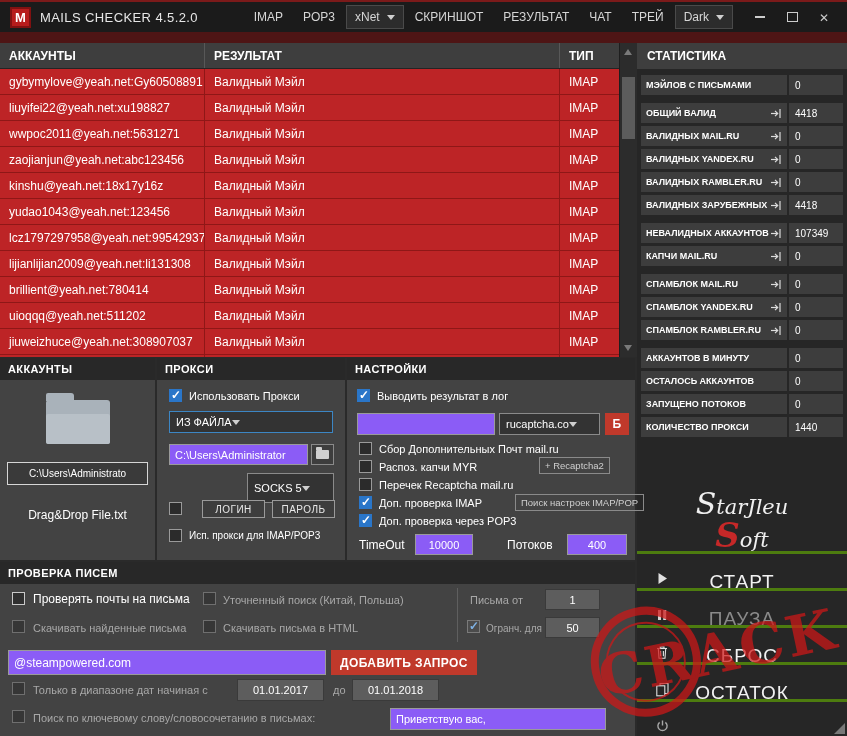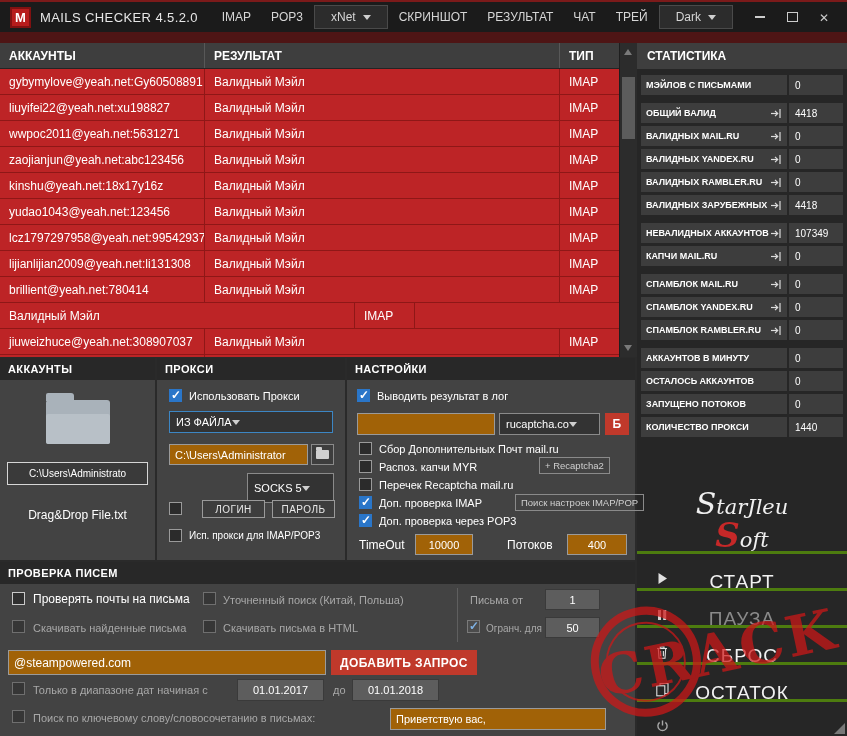--- a/index.html
+++ b/index.html
@@ -7,21 +7,21 @@
        font-family:"Liberation Sans",sans-serif;-webkit-font-smoothing:antialiased}
 
   
   .titlebar{position:absolute;left:0;top:0;width:847px;height:32px;background:#1b1b1b;
             border-top:2px solid #7c1a1a;display:flex;align-items:center;padding:0 10px;box-sizing:border-box}
   .logo{width:21px;height:21px;background:#b71c1c;border:2px solid #801111;box-sizing:border-box;
         color:#fff;font-weight:bold;font-size:13px;display:flex;align-items:center;justify-content:center}
   .app-title{color:#e6e6e6;font-size:13px;letter-spacing:.4px;margin-left:9px;white-space:nowrap}
   .menu{display:flex;align-items:center;gap:2px;margin-left:auto}
   .menu-item{color:#d6d6d6;font-size:12px;padding:5px 9px;white-space:nowrap}
-  .menu-item.boxed{background:#2c2c2c;border:1px solid #4a4a4a;display:flex;gap:7px;align-items:center;padding:4px 16px}
+  .menu-item.boxed{background:#2c2c2c;border:1px solid #4a4a4a;display:flex;gap:7px;align-items:center;padding:4px 8px}
   .caret{width:0;height:0;border-left:4px solid transparent;border-right:4px solid transparent;
          border-top:5px solid #cfcfcf;display:inline-block}
   .win-controls{display:flex;align-items:center;gap:6px;margin-left:14px}
   .win-btn{width:26px;height:22px;display:flex;align-items:center;justify-content:center;color:#ccc}
   .ico-min{width:10px;height:2px;background:#ccc;display:block}
   .ico-max{width:9px;height:8px;border:1px solid #ccc;display:block}
   .ico-close::before{content:"✕";font-size:12px;color:#ccc}
 
   .top-strip{position:absolute;left:0;top:32px;width:847px;height:11px;background:#4e1515}
 
@@ -78,21 +78,21 @@
   .cb.checked{background:#2a76c9;border-color:#2a76c9}
   .cb.checked-dim{background:#4b4b4b;border-color:#7a7a7a}
   .cb.checked::after,.cb.checked-dim::after{content:"✓";position:absolute;left:1px;top:-2px;
       font-size:12px;font-weight:bold}
   .cb.checked::after{color:#fff}
   .cb.checked-dim::after{color:#7fb2e5}
   .lbl{position:absolute;color:#fff;font-size:11px;white-space:nowrap;line-height:14px}
   .lbl.gray{color:#a8a8a8}
   .lbl.bold{font-weight:normal;font-size:12px}
   .lbl.small{font-size:10px}
-  .tb{position:absolute;background:#a16207;border:1px solid #9a9a9a;color:#fff;font-size:11px;
+  .tb{position:absolute;background:#8b5cf6;border:1px solid #9a9a9a;color:#fff;font-size:11px;
       display:flex;align-items:center;padding:0 5px;box-sizing:border-box;white-space:nowrap;overflow:hidden}
   .tb.center{justify-content:center}
   .select{position:absolute;background:#333;border:1px solid #8a8a8a;color:#fff;font-size:11px;
           display:flex;align-items:center;justify-content:flex-start;padding:0 6px;box-sizing:border-box;white-space:nowrap}
   .select.blue{border-color:#3c86c4}
   .btn-red{position:absolute;background:#c0392b;color:#fff;font-weight:bold;font-size:12px;
            display:flex;align-items:center;justify-content:center;box-sizing:border-box;letter-spacing:.4px}
   .btn-outline{position:absolute;border:1px solid #9a9a9a;color:#e8e8e8;font-size:10px;background:#3d3d3d;
                display:flex;align-items:center;justify-content:center;box-sizing:border-box;letter-spacing:.5px}
   .gbox{position:absolute;background:#5d5d5d;border:1px solid #3a3a3a;color:#fff;font-size:11px;
@@ -211,20 +211,21 @@
         <div class="td col-type">IMAP</div>
       </div>
 
       <div class="trow">
         <div class="td col-acc">brillient@yeah.net:780414</div>
         <div class="td col-res">Валидный Мэйл</div>
         <div class="td col-type">IMAP</div>
       </div>
 
       <div class="trow">
+        <div class="td col-acc">uioqqq@yeah.net:511202</div>
         <div class="td col-res">Валидный Мэйл</div>
         <div class="td col-type">IMAP</div>
       </div>
 
       <div class="trow">
         <div class="td col-acc">jiuweizhuce@yeah.net:308907037</div>
         <div class="td col-res">Валидный Мэйл</div>
         <div class="td col-type">IMAP</div>
       </div>
 

